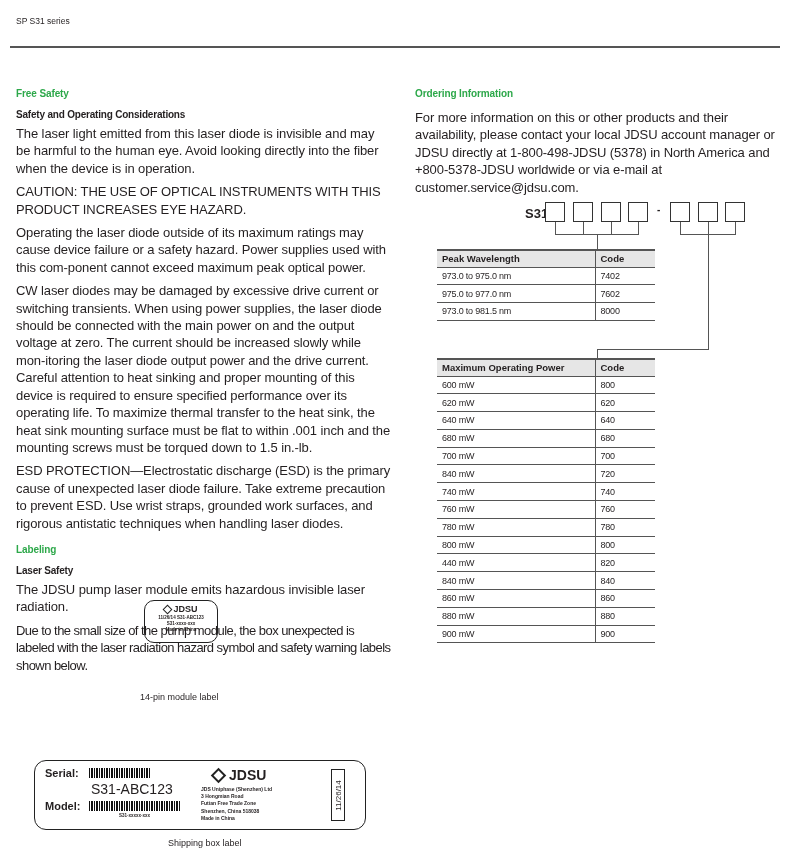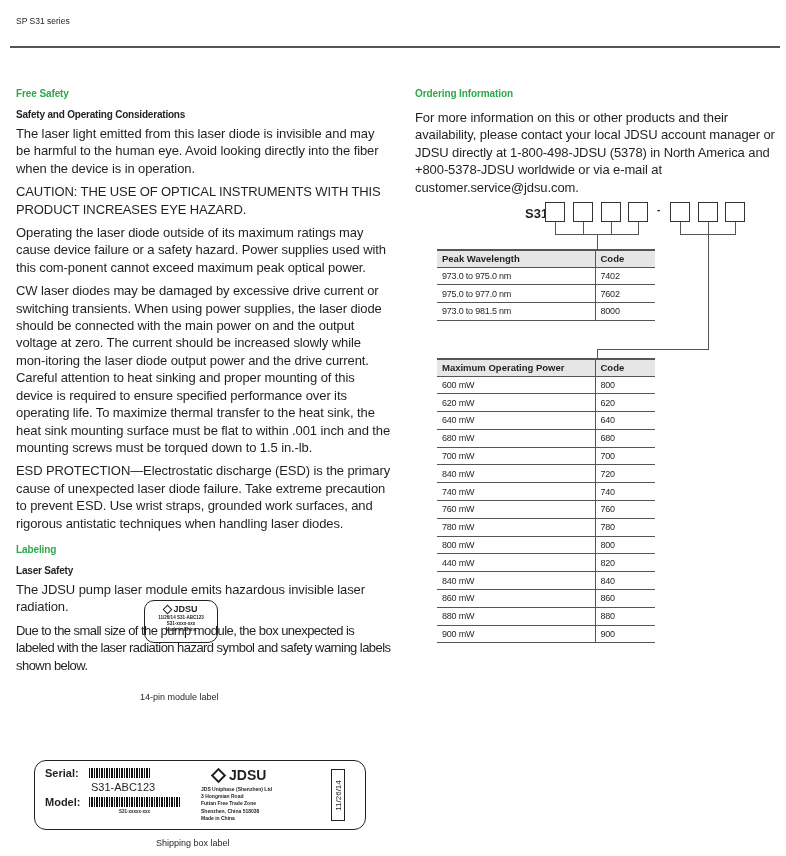--- a/index.html
+++ b/index.html
@@ -35,21 +35,21 @@
     
     .ship-label {
       position: absolute; left: 34px; top: 160px;
       width: 332px; height: 70px;
       border: 1.4px solid #222; border-radius: 12px;
     }
     .ship-left { position: absolute; left: 10px; top: 6px; width: 160px; }
     .ship-row { display: flex; align-items: center; }
     .ship-key { font-weight: bold; font-size: 11px; width: 44px; }
     .barcode { height: 10px; background: repeating-linear-gradient(90deg, #111 0 1px, #fff 1px 2px, #111 2px 3px, #111 3px 4px, #fff 4px 5px); }
-    .serial-val { font-size: 11px; margin-left: 46px; margin-top: 2px; margin-bottom: 3px; }
+    .serial-val { font-size: 14px; margin-left: 46px; margin-top: 2px; margin-bottom: 3px; }
     .model-sub { font-size: 4.5px; margin-left: 74px; margin-top: 1px; font-weight: bold; }
     .ship-mid { position: absolute; left: 166px; top: 5px; width: 120px; font-size: 5px; line-height: 7.2px; font-weight: bold; }
     .ship-mid .logo { font-size: 14px; font-weight: bold; display: flex; align-items: center; gap: 5px; margin-left: 12px; margin-bottom: 2px; line-height: 18px; }
     .date-box {
       position: absolute; right: 20px; top: 8px; width: 14px; height: 52px;
       border: 1.2px solid #222;
       display: flex; align-items: center; justify-content: center;
     }
     .date-box span { transform: rotate(-90deg); font-size: 8px; white-space: nowrap; }
 
@@ -120,21 +120,21 @@
       <div>JDS Uniphase (Shenzhen) Ltd</div>
       <div>3 Hongmian Road</div>
       <div>Futian Free Trade Zone</div>
       <div>Shenzhen, China 518038</div>
       <div>Made in China</div>
     </div>
     <div class="date-box">
       <span>11/26/14</span>
     </div>
   </div>
-  <div class="caption" style="left:156px; top:238px;">Shipping box label</div>
+  <div class="caption" style="left:168px; top:238px;">Shipping box label</div>
 </div>
 
 <div class="col-right">
   <div class="green-head">Ordering Information</div>
   <p class="para">For more information on this or other products and their availability, please contact your local JDSU account manager or JDSU directly at 1-800-498-JDSU (5378) in North America and +800-5378-JDSU worldwide or via e-mail at customer.service@jdsu.com.</p>
 </div>
 
 <div class="diagram">
   <span class="code-prefix">S31-</span>
   <span class="code-box" style="left:130px;"></span>

